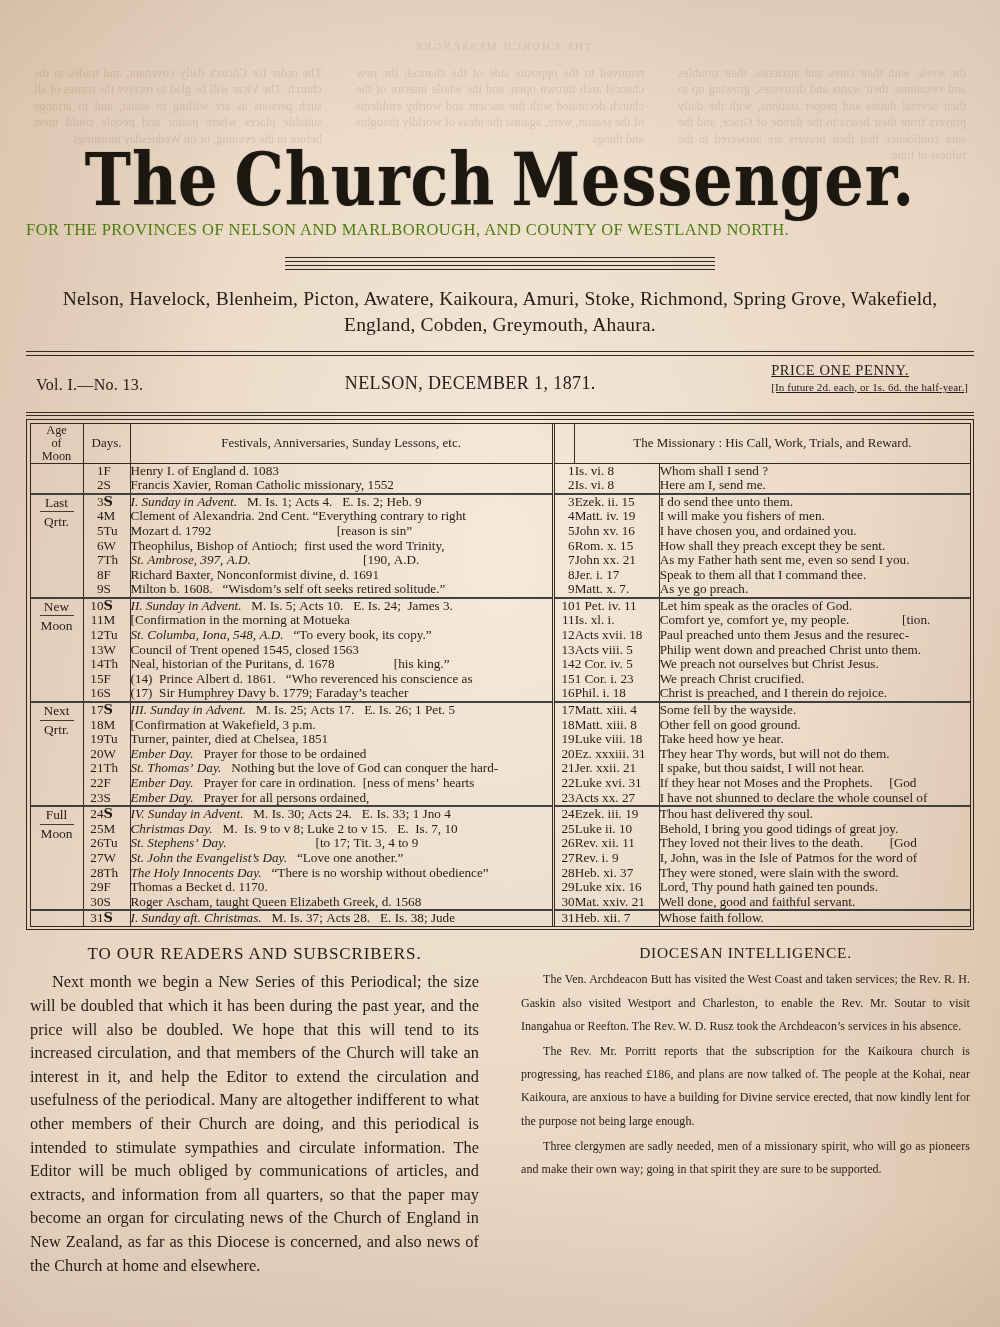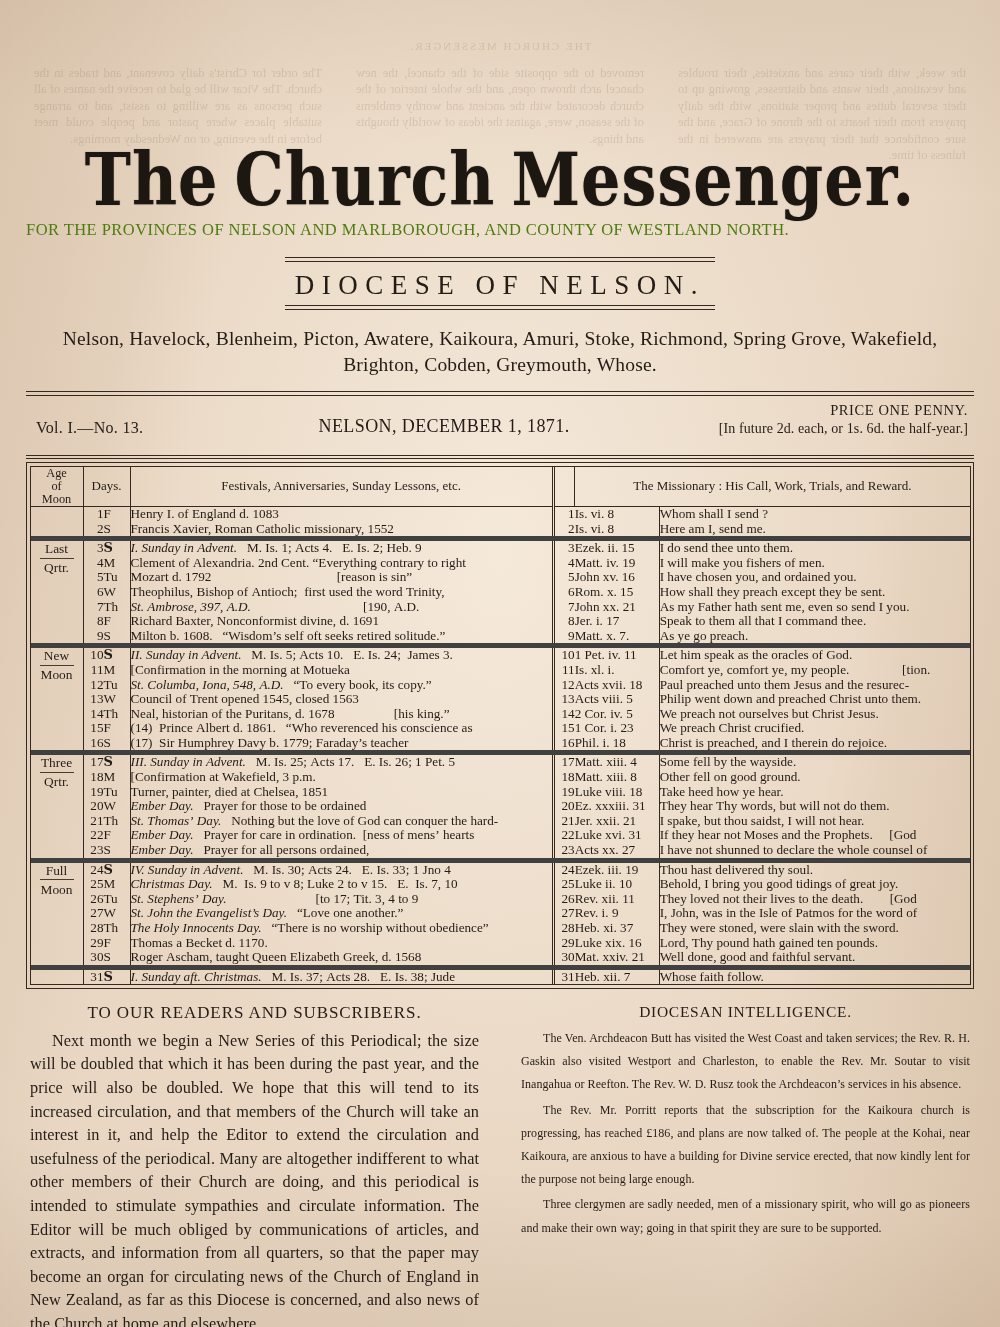--- a/index.html
+++ b/index.html
@@ -94,23 +94,23 @@
   .rule-thin{border-top:1.3px solid #35291f;margin:13px 0 0;}
   .rule-thin2{border-top:1.1px solid #35291f;margin:2.5px 0 0;}
 
   
   .issuebar{
     display:flex;align-items:flex-end;justify-content:space-between;
     padding:5px 6px 5px 10px;
   }
   .issue-vol{font-size:16px;letter-spacing:.3px;}
   .issue-city{font-size:18px;letter-spacing:.4px;flex:1;text-align:center;margin-left:26px;}
-  .issue-price{text-align:right;line-height:1.15;}
+  .issue-price{text-align:left;line-height:1.15;text-decoration:underline;}
   .issue-price .p1{font-size:14.5px;letter-spacing:.6px;}
-  .issue-price .p2{font-size:14px;letter-spacing:.1px;display:block;margin-top:2px;}
+  .issue-price .p2{font-size:11px;letter-spacing:.1px;display:block;margin-top:2px;}
 
   
   .cal-outer{
     border:1.4px solid #35291f;
     padding:2.5px;
     margin-top:3px;
   }
   .cal-inner{border:1px solid #35291f;}
   table.cal{
     width:100%;border-collapse:collapse;
@@ -137,21 +137,21 @@
     display:block;border-top:1px solid #4a3a2c;width:34px;margin:1.5px auto;
   }
   td.daynum{width:20px;text-align:right;padding-right:2px;font-size:13.2px;}
   td.dayname{width:26px;text-align:left;padding-left:3px;font-size:13.2px;}
   td.dayname .sun{font-weight:700;font-family:"DejaVu Serif",serif;font-size:13px;}
   td.ev{padding-left:6px;padding-right:3px;font-size:13.2px;white-space:nowrap;}
   td.refnum{width:20px;text-align:right;padding-right:3px;font-size:13.2px;}
   td.ref{width:84px;padding-left:5px;font-size:13.2px;white-space:nowrap;}
   td.vtext{padding-left:6px;font-size:13.2px;white-space:nowrap;}
   .it{font-style:italic;}
-  tr.seprow > td{border-top:5px solid #404040;}
+  tr.seprow > td{border-top:2px solid #404040;}
   .cell-pad{padding-top:1px;padding-bottom:1px;}
 
   
   .articles{display:flex;margin-top:14px;padding:0 4px;}
   .col{flex:1;}
   .col.left{padding-right:20px;}
   .col.right{padding-left:22px;}
   .art-title{
     text-align:center;font-size:17px;letter-spacing:.9px;
     margin-bottom:6px;font-weight:400;
@@ -181,26 +181,25 @@
 
 <div id="sheet">
 
   <div class="masthead">
     <span class="mh-word">The</span><span class="mh-sp"></span><span class="mh-word">Church</span><span class="mh-sp"></span><span class="mh-word">Messenger.</span>
   </div>
 
   <div class="strapline">FOR THE PROVINCES OF NELSON AND MARLBOROUGH, AND COUNTY OF WESTLAND NORTH.</div>
 
   <div class="rule-double"></div>
-  <div class="diocese">DIOCESE OF NELSON.</div>
   <div class="rule-double2"></div>
 
   <div class="places">
     <div>Nelson, Havelock, Blenheim, Picton, Awatere, Kaikoura, Amuri, Stoke, Richmond, Spring Grove, Wakefield,</div>
-    <div>Brighton, Cobden, Greymouth, Whose.</div>
+    <div>England, Cobden, Greymouth, Ahaura.</div>
   </div>
 
   <div class="rule-thin"></div>
   <div class="rule-thin2"></div>
 
   <div class="issuebar">
     <div class="issue-vol">Vol. I.—No. 13.</div>
     <div class="issue-city">NELSON, DECEMBER 1, 1871.</div>
     <div class="issue-price">
       <span class="p1">PRICE ONE PENNY.</span>
@@ -362,21 +361,21 @@
             <tr>
               <td class="daynum cell-pad">16</td>
               <td class="dayname vline cell-pad">S</td>
               <td class="ev vline-d cell-pad">(17)&nbsp;&nbsp;Sir&nbsp;Humphrey&nbsp;Davy&nbsp;b.&nbsp;1779;&nbsp;Faraday’s&nbsp;teacher</td>
               <td class="refnum cell-pad">16</td>
               <td class="ref vline cell-pad">Phil.&nbsp;i.&nbsp;18</td>
               <td class="vtext cell-pad">Christ&nbsp;is&nbsp;preached,&nbsp;and&nbsp;I&nbsp;therein&nbsp;do&nbsp;rejoice.</td>
             </tr>
             <tr class="seprow">
               <td class="moon vline" rowspan="7">
-                <span class="mline">Three</span>
+                <span class="mline">Next</span>
                 <span class="mdash"></span>
                 <span class="mline">Qrtr.</span>
               </td>
               <td class="daynum cell-pad">17</td>
               <td class="dayname vline cell-pad"><span class="sun">S</span></td>
               <td class="ev vline-d cell-pad"><span class="it">III.&nbsp;Sunday&nbsp;in&nbsp;Advent.</span>&nbsp;&nbsp;&nbsp;M.&nbsp;Is.&nbsp;25;&nbsp;Acts&nbsp;17.&nbsp;&nbsp;&nbsp;E.&nbsp;Is.&nbsp;26;&nbsp;1&nbsp;Pet.&nbsp;5</td>
               <td class="refnum cell-pad">17</td>
               <td class="ref vline cell-pad">Matt.&nbsp;xiii.&nbsp;4</td>
               <td class="vtext cell-pad">Some&nbsp;fell&nbsp;by&nbsp;the&nbsp;wayside.</td>
             </tr>

